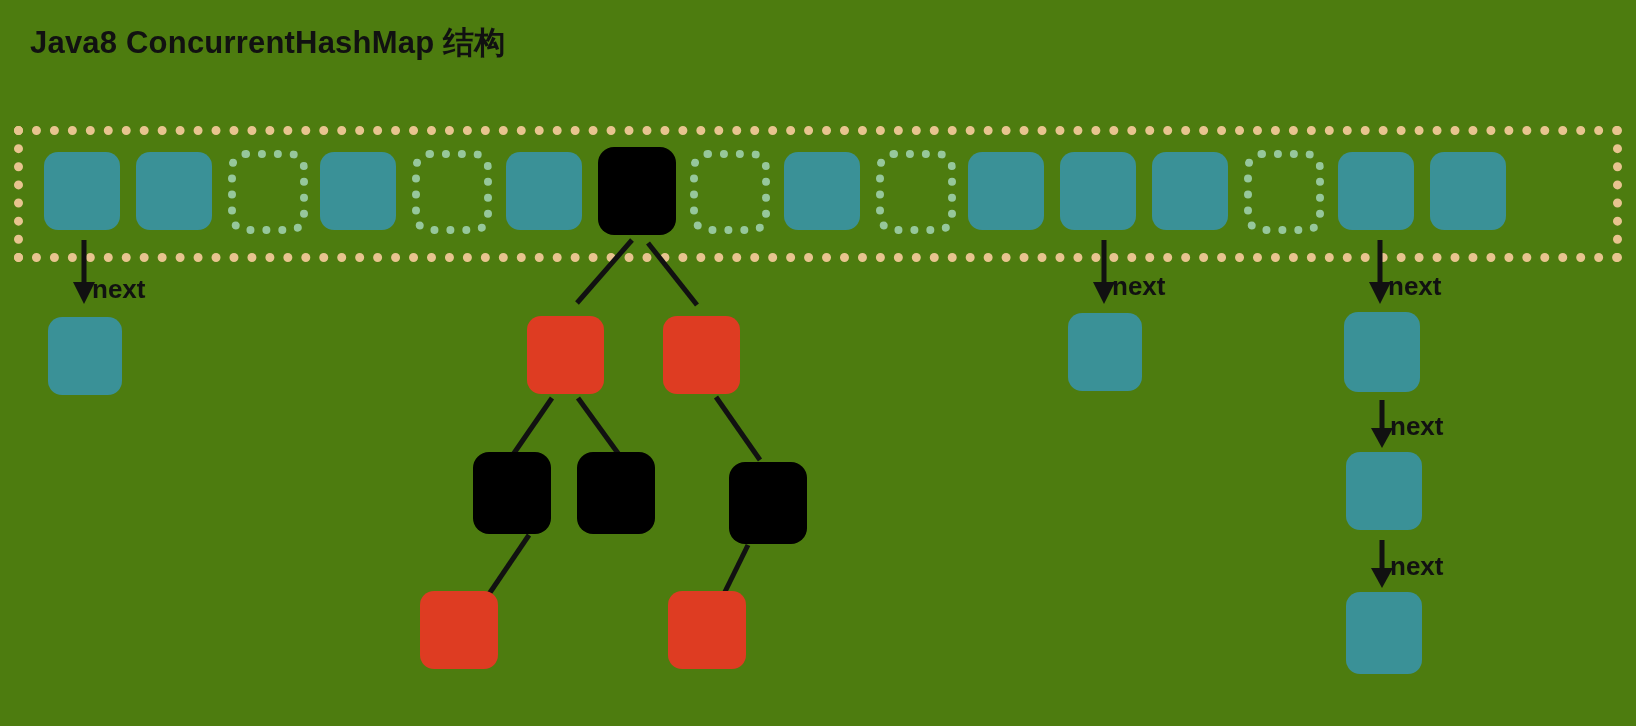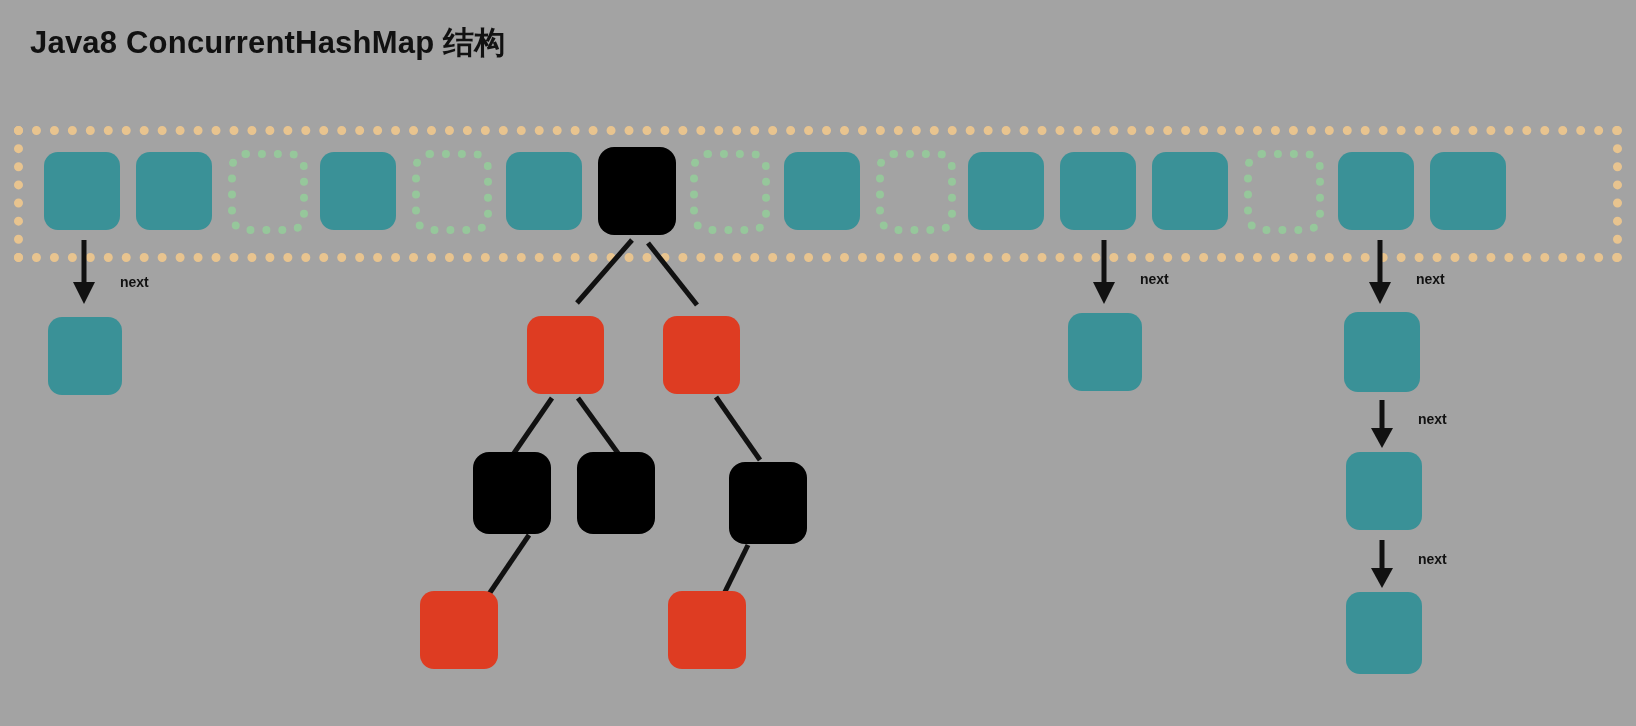--- a/index.html
+++ b/index.html
@@ -10,21 +10,21 @@
   body {
     font-family: "Liberation Sans", sans-serif;
     width: 1636px;
     height: 726px;
     overflow: hidden;
   }
   #stage {
     position: relative;
     width: 1636px;
     height: 726px;
-    background: #a3a3a3;
+    background: #4d7c0f;
   }
   #title {
     position: absolute;
     left: 30px;
     top: 22px;
     font-size: 31px;
     font-weight: bold;
     color: #111111;
     letter-spacing: 0.2px;
     white-space: nowrap;
@@ -62,25 +62,24 @@
     border: 8px dotted #96c79b;
     border-radius: 18px;
   }
   
   .arrow-svg {
     position: absolute;
     overflow: visible;
   }
   .next-label {
     position: absolute;
-    font-size: 14px;
+    font-size: 26px;
     font-weight: bold;
     color: #111111;
     white-space: nowrap;
-    margin-left: 28px;
   }
   .edge {
     position: absolute;
     overflow: visible;
   }
 </style>
 </head>
 <body>
 
 <div id="stage">

